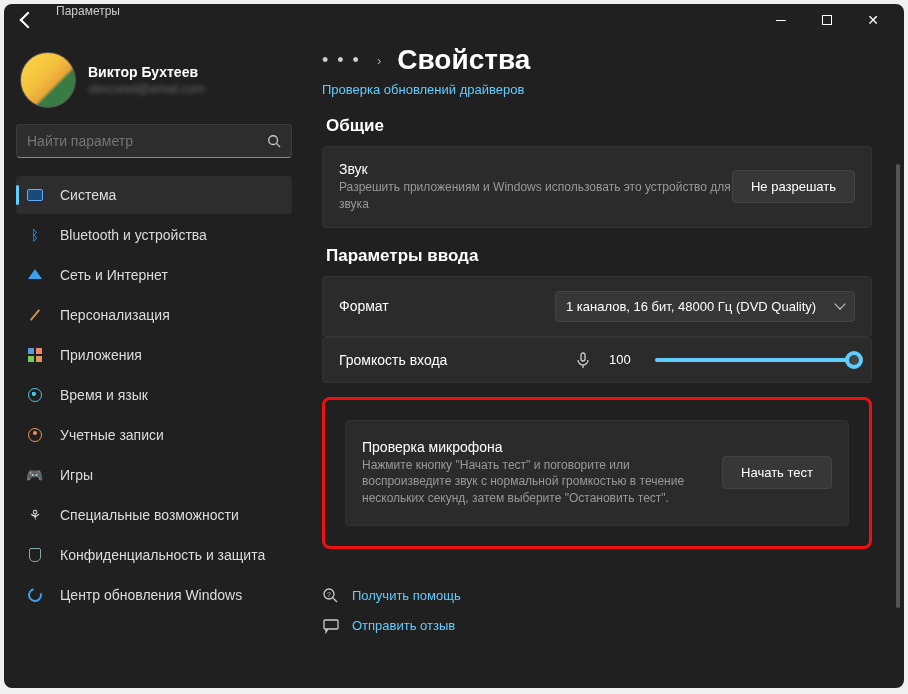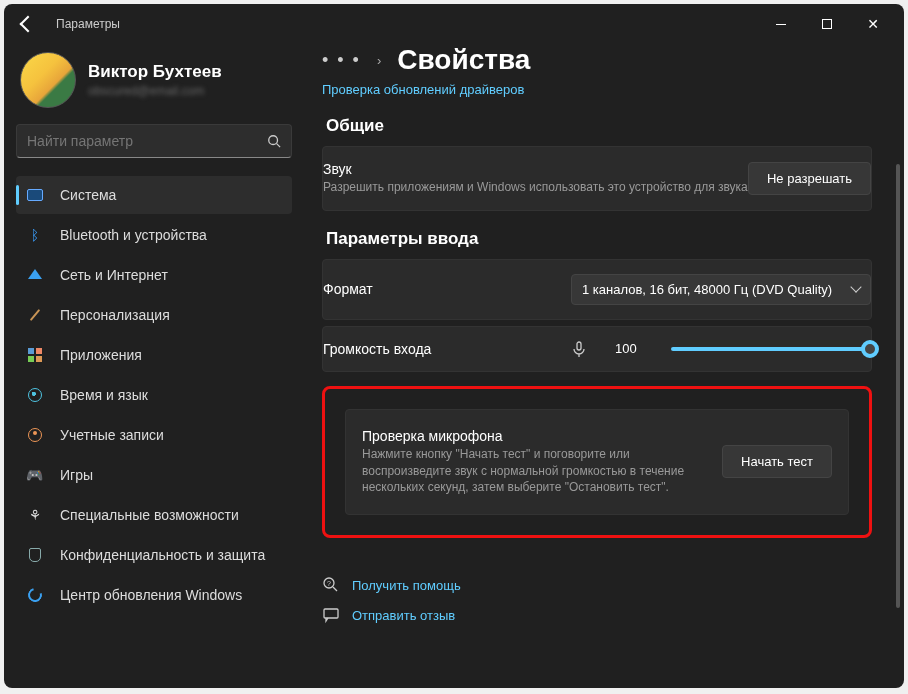--- a/index.html
+++ b/index.html
@@ -1,57 +1,57 @@
 <!DOCTYPE html>
 <html><head>
 <meta charset="utf-8">
 <style>
 *{box-sizing:border-box;margin:0;padding:0;font-family:"Segoe UI",Arial,sans-serif}
 body{width:908px;height:694px;background:#f0f0f0;overflow:hidden}
 .window{width:900px;height:684px;margin:4px;background:#202020;border-radius:8px;display:flex;flex-direction:column;color:#fff;position:relative}
-.titlebar{height:40px;display:flex;align-items:center;padding:0 8px}
+.titlebar{height:40px;display:flex;align-items:flex-start;padding:0 8px}
 .back{width:32px;height:32px;display:flex;align-items:center;justify-content:center;margin-right:12px;cursor:pointer}
 .arrow-left{width:12px;height:12px;border-left:2px solid #fff;border-bottom:2px solid #fff;transform:rotate(45deg)}
 .title{font-size:12px;color:#ccc}
 .win-controls{margin-left:auto;display:flex}
 .win-btn{width:46px;height:32px;display:flex;align-items:center;justify-content:center;cursor:pointer}
 .min-line{width:10px;height:1px;background:#fff}
 .max-sq{width:10px;height:10px;border:1px solid #fff}
 .close-x{font-size:14px;color:#fff}
 .body{flex:1;display:flex;overflow:hidden}
 .sidebar{width:300px;padding:0 12px;display:flex;flex-direction:column}
 .user{display:flex;align-items:center;padding:8px 4px 16px}
 .avatar{width:56px;height:56px;border-radius:50%;background:linear-gradient(135deg,#fbd848 0%,#f5c23e 40%,#e8a53a 60%,#3a7a44 65%);margin-right:12px;flex-shrink:0;border:1px solid #555}
-.user-name{font-size:17px;font-weight:600}
+.user-name{font-size:14px;font-weight:600}
 .user-email{font-size:12px;color:#666;margin-top:2px;filter:blur(2px)}
 .search{height:34px;background:#2d2d2d;border:1px solid #3a3a3a;border-bottom:1px solid #888;border-radius:4px;display:flex;align-items:center;padding:0 10px;margin-bottom:18px}
 .search input{flex:1;background:transparent;border:none;color:#fff;font-size:14px;outline:none}
 .search-icon{width:14px;height:14px}
 .nav{list-style:none}
 .nav li{height:38px;display:flex;align-items:center;padding:0 10px;border-radius:4px;cursor:pointer;font-size:14px;color:#ddd;margin-bottom:2px;position:relative}
 .nav li.active{background:#2d2d2d}
 .nav li.active::before{content:"";position:absolute;left:0;top:9px;bottom:9px;width:3px;background:#60cdff;border-radius:2px}
 .nav-icon{width:18px;height:18px;margin-right:16px;display:inline-flex;align-items:center;justify-content:center;font-size:14px;flex-shrink:0}
 .content{flex:1;padding:0 32px 0 18px;overflow-y:auto;position:relative}
 .breadcrumb{display:flex;align-items:center;gap:16px;margin-bottom:4px}
 .dots{font-size:18px;letter-spacing:2px;color:#ccc}
 .chev{color:#aaa;font-size:13px}
 .page-title{font-size:28px;font-weight:600}
 .link{color:#60cdff;font-size:13px;text-decoration:none;cursor:pointer}
 .sect-title{font-size:17px;font-weight:600;margin:18px 4px 10px}
-.card{background:#2b2b2b;border:1px solid #333;border-radius:4px;padding:14px 0;display:flex;align-items:center;margin-bottom:6px;font-size:14px}
+.card{background:#2b2b2b;border:1px solid #333;border-radius:4px;padding:14px 16px;display:flex;align-items:center;font-size:14px}
 .card-body{flex:1}
 .card-title{font-size:14px;margin-bottom:2px}
 .card-desc{font-size:12px;color:#999;line-height:1.4}
 .btn{background:#373737;border:1px solid #444;color:#fff;padding:8px 18px;border-radius:4px;font-size:13px;cursor:pointer;white-space:nowrap}
 .select-row{display:flex;align-items:center}
 .select-label{flex:1}
 .select-box{background:#373737;border:1px solid #444;border-radius:4px;padding:7px 10px;font-size:13px;display:flex;align-items:center;gap:10px;cursor:pointer;width:300px;justify-content:space-between}
 .chev-down{width:8px;height:8px;border-right:1.5px solid #ccc;border-bottom:1.5px solid #ccc;transform:rotate(45deg);margin-top:-4px}
-.vol-row{display:flex;align-items:center;gap:28px}
+.vol-row{display:flex;align-items:center;gap:18px}
 .vol-label{flex:1}
 .mic-icon{width:16px;height:16px}
 .vol-val{font-size:13px;width:28px}
 .slider{flex:0 0 200px;height:4px;background:#60cdff;border-radius:2px;position:relative}
 .slider-thumb{position:absolute;right:-8px;top:-7px;width:18px;height:18px;background:#454545;border:4px solid #60cdff;border-radius:50%}
 .highlight{border:3px solid #e11;border-radius:8px;padding:20px;margin-top:14px}
 .highlight .card{margin:0;padding:18px 16px}
 .footer-links{margin-top:32px}
 .flink{display:flex;align-items:center;gap:12px;padding:6px 0;font-size:13px;color:#60cdff;cursor:pointer}
 .flink-icon{width:18px;height:18px;color:#ccc}

